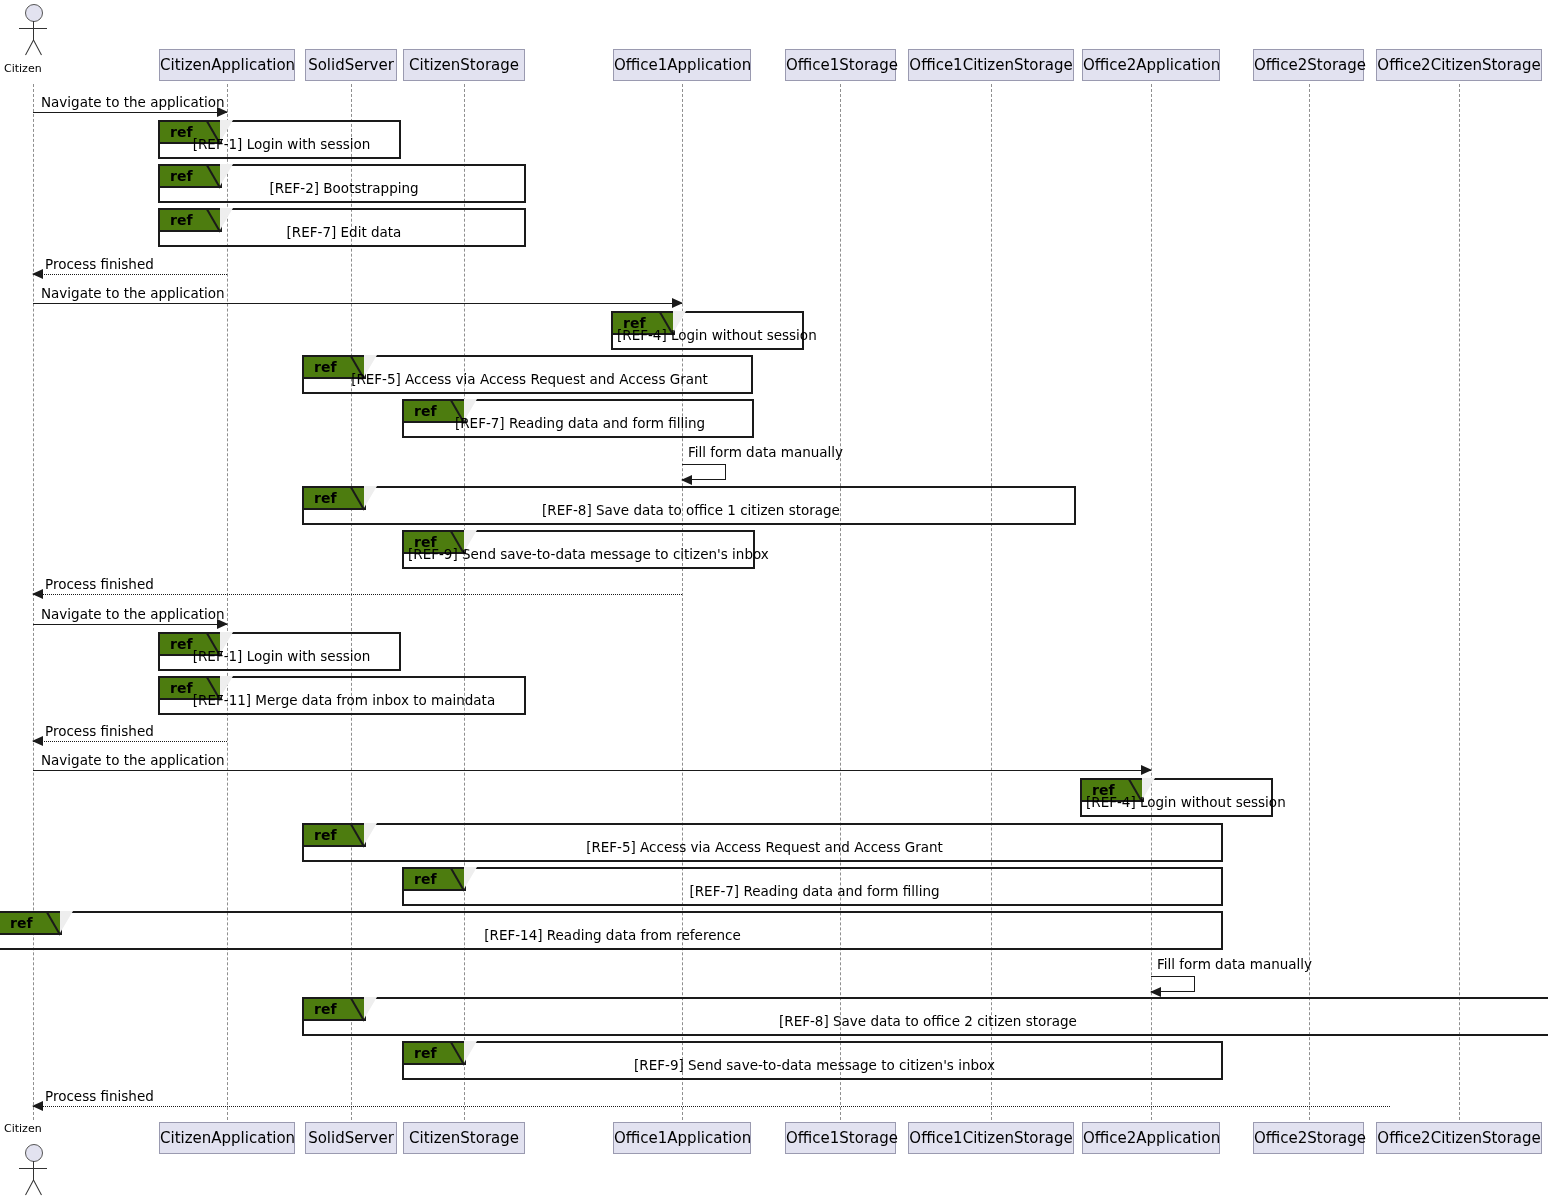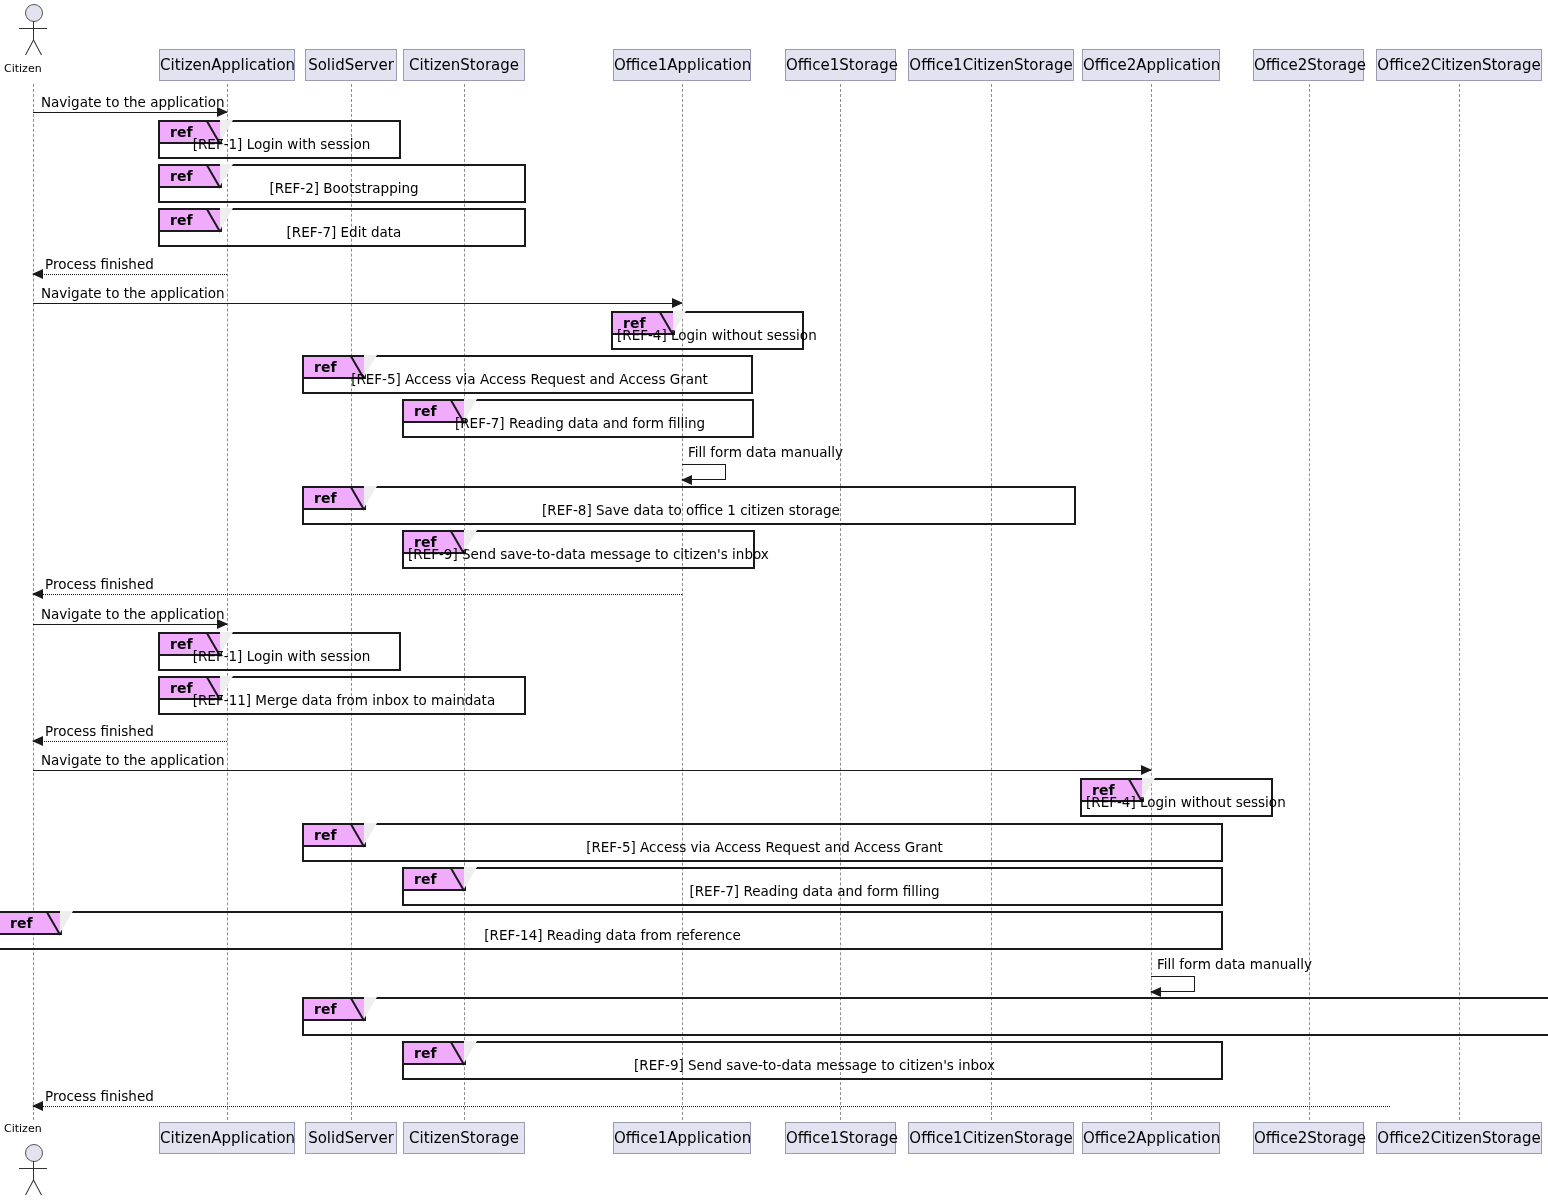--- a/index.html
+++ b/index.html
@@ -117,21 +117,21 @@
     position:absolute;
     box-sizing:border-box;
     border:2px solid #1a1a1a;
     background:transparent;
   }
   .ref .tag{
     position:absolute;
     left:0;top:0;
     height:22px;
     width:62px;
-    background:#f0abfc;
+    background:#4d7c0f;
     border-right:2px solid #1a1a1a;
     border-bottom:2px solid #1a1a1a;
     box-sizing:border-box;
     font-weight:bold;
     font-size:14px;
     line-height:20px;
     padding-left:10px;
     color:#000;
   }
   .ref .tag:after{
@@ -329,20 +329,21 @@
       <div class="ref" style="left: 402px; top: 867px; width: 821px; height: 39px;">
         <div class="tag">ref<div class="tagline"></div></div>
         <div class="reftext">[REF-7] Reading data and form filling</div>
       </div>
       <div class="ref" style="left: -2px; top: 911px; width: 1225px; height: 39px;">
         <div class="tag">ref<div class="tagline"></div></div>
         <div class="reftext">[REF-14] Reading data from reference</div>
       </div>
       <div class="ref" style="left: 302px; top: 997px; width: 1248px; height: 39px;">
         <div class="tag">ref<div class="tagline"></div></div>
+        <div class="reftext">[REF-8] Save data to office 2 citizen storage</div>
       </div>
       <div class="ref" style="left: 402px; top: 1041px; width: 821px; height: 39px;">
         <div class="tag">ref<div class="tagline"></div></div>
         <div class="reftext">[REF-9] Send save-to-data message to citizen's inbox</div>
       </div>
     </div>
 
 </div>
 
 </body></html>

